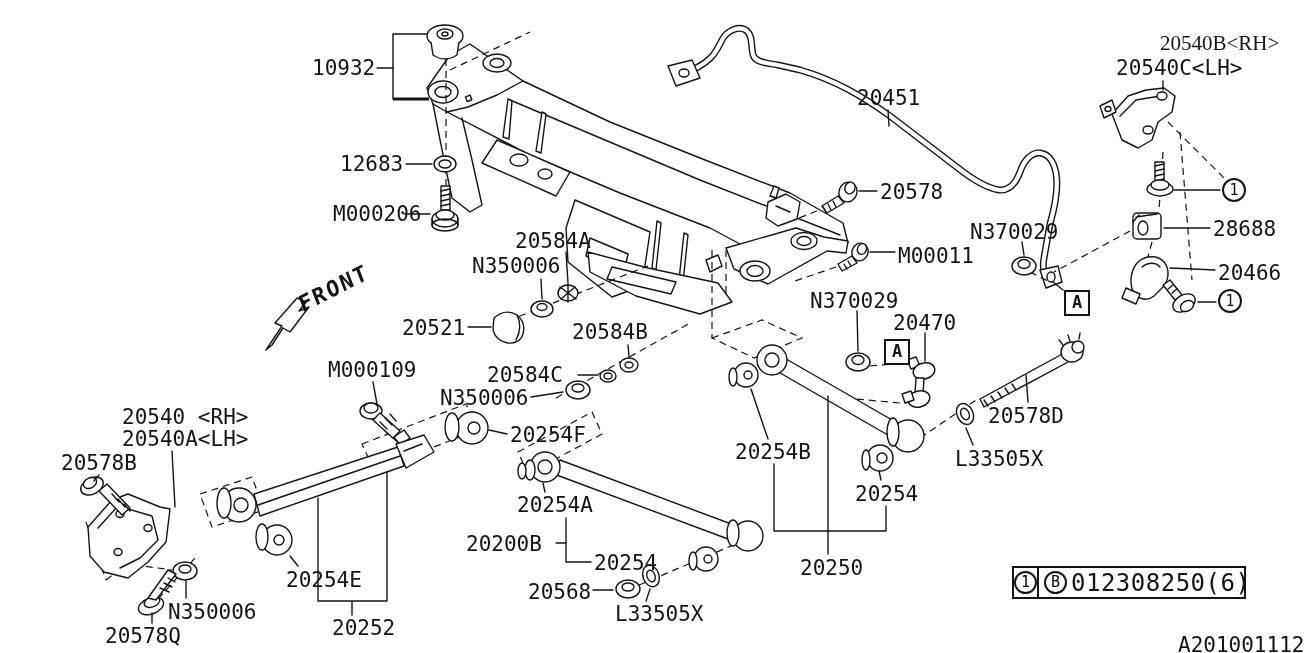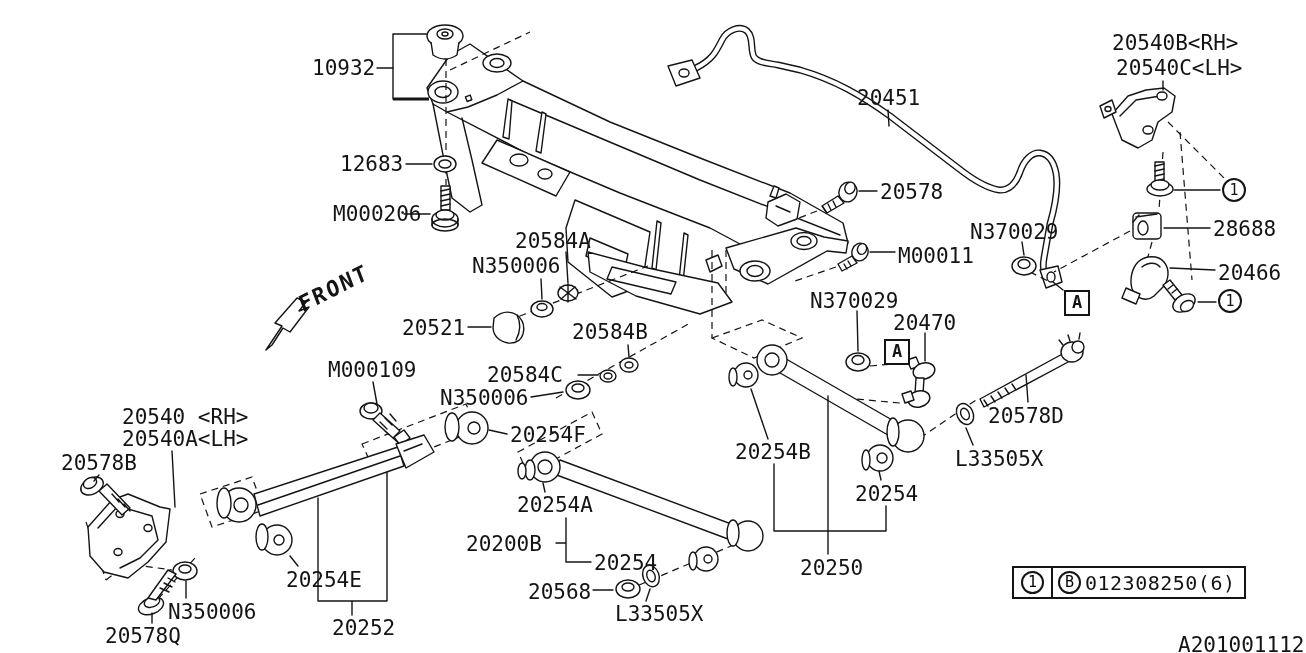--- a/index.html
+++ b/index.html
@@ -12,21 +12,21 @@
   .lb-circle{border:2px solid #141414;border-radius:50%;width:24px;height:24px;line-height:21px;
           text-align:center;font-size:15px;background:#fff;box-sizing:border-box;}
   .lb-front{transform:rotate(-27deg) skewX(-6deg);transform-origin:left center;
           font-size:22px;font-weight:bold;letter-spacing:2px;}
   .legend{position:absolute;left:1012px;top:566px;width:234px;height:33px;border:2px solid #141414;
           display:flex;background:#fff;box-sizing:border-box;}
   .legend .c1{width:37px;border-right:2px solid #141414;display:flex;align-items:center;justify-content:center;}
   .legend .c2{flex:1;display:flex;align-items:center;padding-left:5px;}
   .circ{border:2px solid #141414;border-radius:50%;width:23px;height:23px;line-height:19px;text-align:center;
         font-size:15px;display:inline-block;box-sizing:border-box;background:#fff;}
-  .code{font-size:20px;color:#141414;margin-left:4px;letter-spacing:0.5px;}
+  .code{font-size:24px;color:#141414;margin-left:4px;letter-spacing:0.5px;}
   
   .ln{stroke:#141414;fill:none;stroke-width:1.4;stroke-linecap:round;stroke-linejoin:round;}
   .fw{stroke:#141414;fill:#ffffff;stroke-width:1.4;stroke-linejoin:round;}
   .dsh{stroke:#141414;fill:none;stroke-width:1.2;stroke-dasharray:7 5;}
   .tk{stroke:#141414;fill:none;stroke-width:3;}
   .tube{stroke:#141414;fill:none;stroke-width:7;stroke-linecap:round;stroke-linejoin:round;}
   .tubecore{stroke:#ffffff;fill:none;stroke-width:4.2;stroke-linecap:round;stroke-linejoin:round;}
 </style>
 </head>
 <body>
@@ -363,21 +363,21 @@
       <div class="lb" style="left: 735px; top: 441px;">20254B</div>
       <div class="lb" style="left: 855px; top: 483px;">20254</div>
       <div class="lb" style="left: 955px; top: 448px;">L33505X</div>
       <div class="lb" style="left: 988px; top: 405px;">20578D</div>
       <div class="lb" style="left: 893px; top: 296px; margin-top: 16px;">20470</div>
       <div class="lb" style="left: 810px; top: 290px;">N370029</div>
       <div class="lb" style="left: 898px; top: 245px;">M00011</div>
       <div class="lb" style="left: 970px; top: 221px;">N370029</div>
       <div class="lb" style="left: 880px; top: 181px;">20578</div>
       <div class="lb" style="left: 857px; top: 87px;">20451</div>
-      <div class="lb" style="left: 1112px; top: 32px;">20540B&lt;RH&gt;</div>
+      <div class="lb" style="left: 1160px; top: 32px; font-family: Liberation Serif, serif;">20540B&lt;RH&gt;</div>
       <div class="lb" style="left: 1116px; top: 57px;">20540C&lt;LH&gt;</div>
       <div class="lb" style="left: 1213px; top: 218px;">28688</div>
       <div class="lb" style="left: 1218px; top: 262px;">20466</div>
       <div class="lb" style="left: 1178px; top: 634px;">A201001112</div>
       <div class="lb lb-box" style="left: 1064px; top: 290px;">A</div>
       <div class="lb lb-box" style="left: 884px; top: 339px;">A</div>
       <div class="lb lb-circle" style="left: 1222px; top: 178px;">1</div>
       <div class="lb lb-circle" style="left: 1218px; top: 289px;">1</div>
       <div class="lb lb-front" style="left: 300px; top: 295px;">FRONT</div>
     </div>

